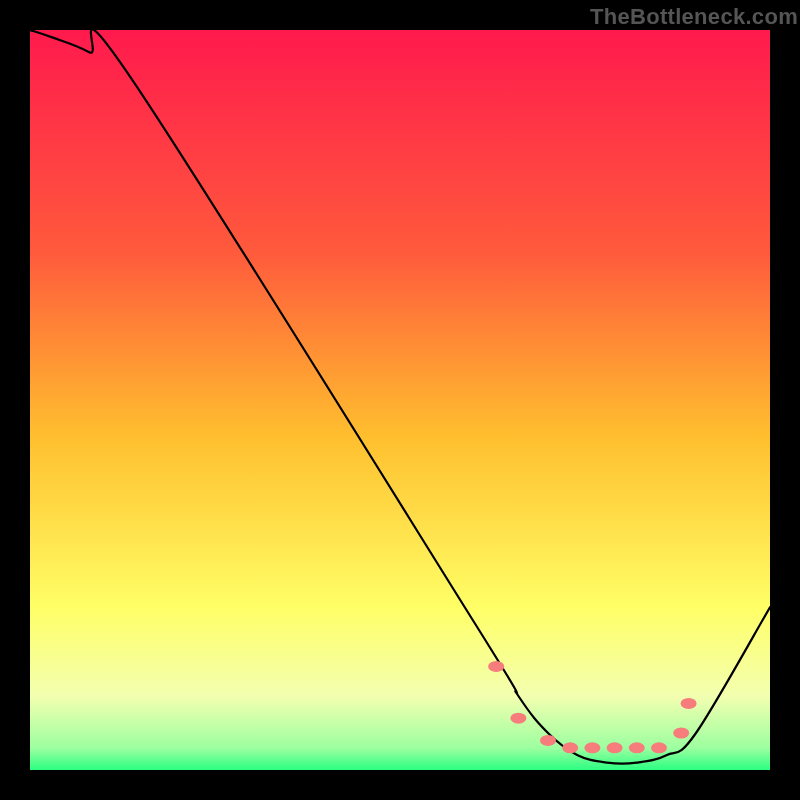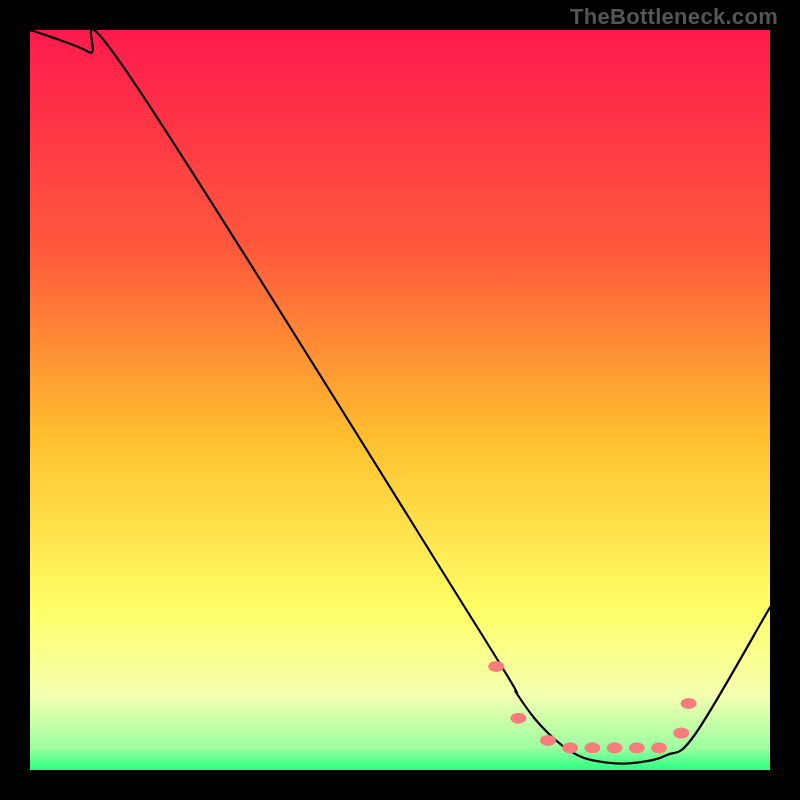--- a/index.html
+++ b/index.html
@@ -13,21 +13,21 @@
   }
   .frame {
     position: relative;
     width: 800px;
     height: 800px;
     background: #000;
   }
   .watermark {
     position: absolute;
     top: 4px;
-    right: 22px;
+    right: 2px;
     color: #555;
     font-size: 22px;
     font-weight: 600;
     letter-spacing: 0.3px;
     z-index: 10;
   }
   
   .plot {
     position: absolute;
     left: 30px;

